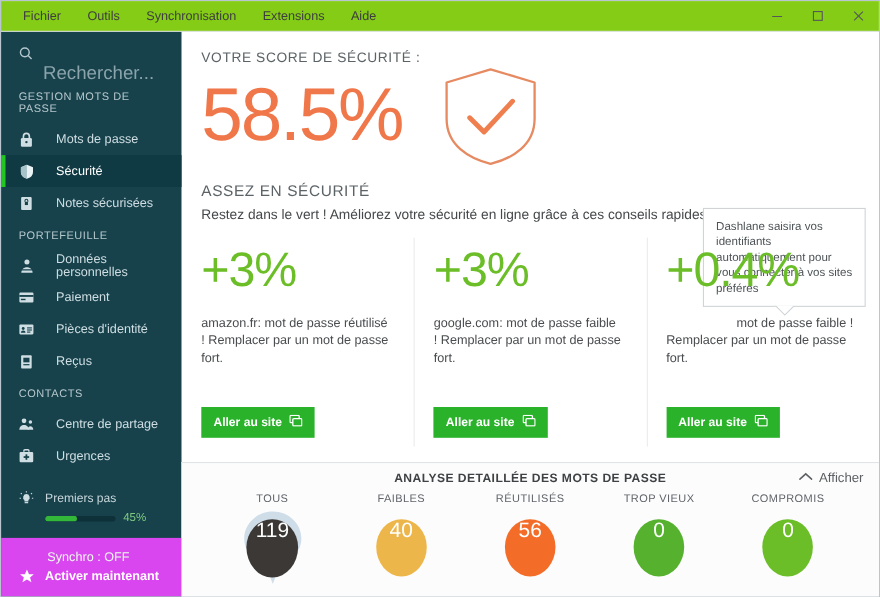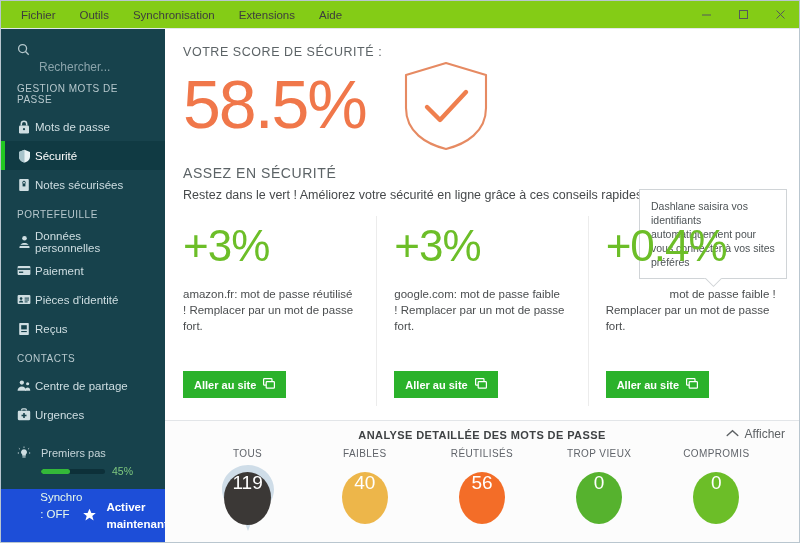--- a/index.html
+++ b/index.html
@@ -43,31 +43,31 @@
     background:#17424c;
     display:flex;flex-direction:column;
     position:relative;
   }
   .search-row{
     display:flex;align-items:center;gap:9px;
     height:44px;padding:0 16px;flex:0 0 44px;
   }
   .search-row input{
     background:transparent;border:0;outline:none;
-    color:#9fb4ba;font-size:12px;
+    color:#9fb4ba;font-size:17px;
     font-family:"Liberation Sans", sans-serif;
     width:100%;padding:0;margin-top:31px;
   }
   .search-row input::placeholder{color:#8ba4ab;}
   .sect-label{
     font-size:10px;letter-spacing:.5px;color:#b7c8cd;
     padding:10px 16px 7px 16px;text-transform:uppercase;
   }
   .nav-item{
-    display:flex;align-items:center;gap:4px;
+    display:flex;align-items:center;gap:20px;
     height:29px;padding:0 16px;
     position:relative;cursor:default;
     color:#cfdee2;font-size:11.5px;
   }
   .nav-item.active{background:#0f3views;}
   .nav-item.active{background:#103a43;color:#ffffff;}
   .nav-item.active::before{
     content:"";position:absolute;left:0;top:0;bottom:0;width:4px;
     background:#22c722;
   }
@@ -77,22 +77,22 @@
   .firststeps{padding:0 32px 12px 16px;}
   .fs-row{display:flex;align-items:center;gap:10px;margin-bottom:5px;}
   .fs-label{font-size:11px;color:#c6d5d9;}
   .fs-bar-row{display:flex;align-items:center;gap:7px;padding-left:24px;}
   .fs-track{
     flex:1 1 auto;height:5px;border-radius:3px;background:#0d3039;overflow:hidden;
   }
   .fs-fill{height:100%;background:#34b839;border-radius:3px;}
   .fs-pct{font-size:10.5px;color:#7fc97f;white-space:nowrap;}
   .sync{
-    background:#1d4ed8;flex:0 0 53px;
-    display:flex;flex-direction:row;justify-content:center;
+    background:#d946ef;flex:0 0 53px;
+    display:flex;flex-direction:column;justify-content:center;
     padding-left:16px;color:#fff;position:relative;
   }
   .sync-top{font-size:11.5px;color:#eafbea;padding-left:26px;line-height:17px;}
   .sync-bot{display:flex;align-items:center;gap:9px;font-size:11.5px;font-weight:bold;line-height:17px;}
   .star{width:15px;height:15px;flex:0 0 15px;}
   
   .main{flex:1 1 auto;display:flex;flex-direction:column;min-width:0;background:#fff;}
   .score-area{
     flex:0 0 auto;padding:16px 0 0 18px;position:relative;
   }

